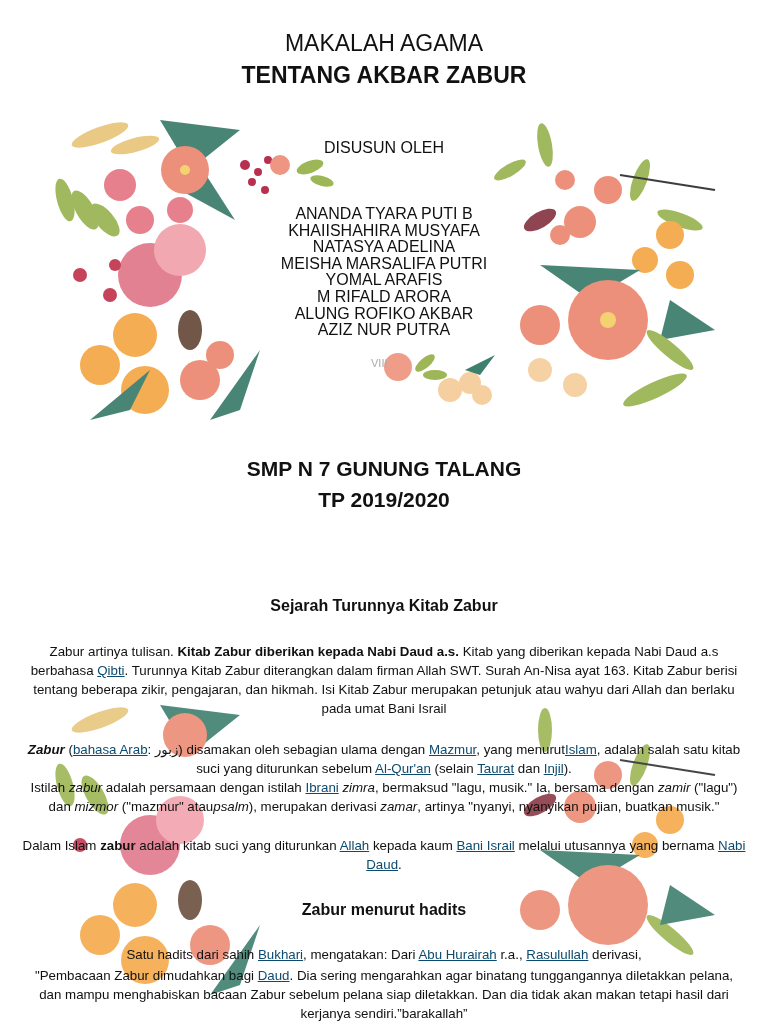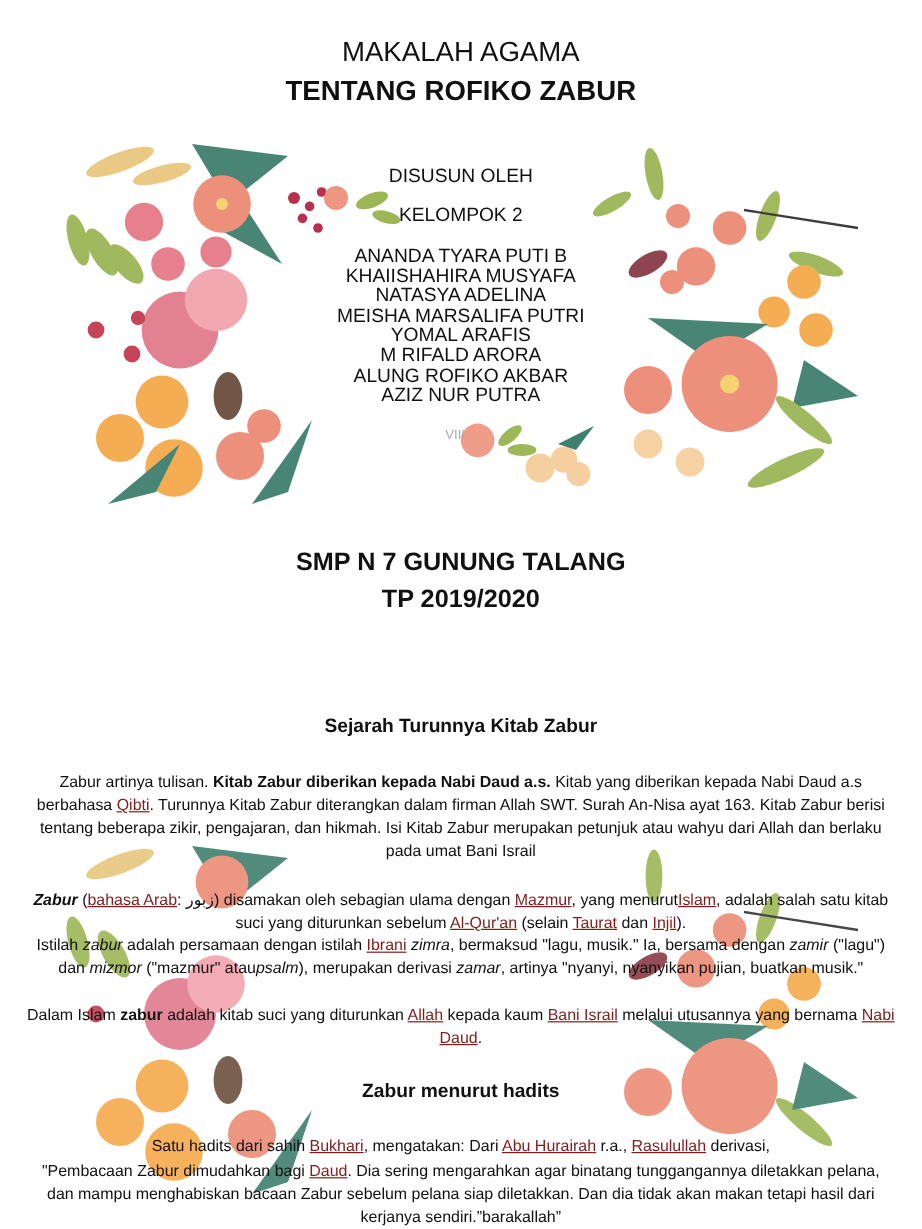--- a/index.html
+++ b/index.html
@@ -8,21 +8,21 @@
   .page { position:absolute; left:0; top:0; width:768px; height:1024px;padding-left:48px; }
   .deco { position:absolute; pointer-events:none; }
   .center { position:absolute; left:0; width:768px; text-align:center; }
   .t1 { top:28px; font-size:23px; font-weight:normal; line-height:30px; }
   .t2 { top:60px; font-size:23px; font-weight:bold; line-height:30px; }
   .cov { font-size:16px; line-height:16.6px; }
   .school { font-size:21px; font-weight:bold; line-height:29px; }
   .heading { font-size:16px; font-weight:bold; }
   .body-text { position:absolute; left:22px; width:724px; text-align:center;
                font-size:13.3px; line-height:19px; }
-  a.lnk { color:#7f1d1d; text-decoration:underline; }
+  a.lnk { color:#0c4a6e; text-decoration:underline; }
   b { font-weight:bold; }
   i { font-style:italic; }
   .faint { color:#aaa; font-size:11px; }
 </style>
 </head>
 <body>
 
 <div class="page">
 
   <svg class="deco" style="left:40px;top:110px" width="240" height="320" viewBox="0 0 240 320">
@@ -132,24 +132,23 @@
     <circle cx="190" cy="135" r="14" fill="#f4a94a"></circle>
     <circle cx="165" cy="160" r="13" fill="#f4a94a"></circle>
     <path d="M60 165 L160 170 L110 200 Z" fill="#3f7f6e"></path>
     <circle cx="128" cy="220" r="40" fill="#ec8b74"></circle>
     <circle cx="60" cy="225" r="20" fill="#ec8b74"></circle>
     <ellipse cx="190" cy="250" rx="30" ry="7" fill="#9db656" transform="rotate(40 190 250)"></ellipse>
     <path d="M190 200 L235 230 L180 240 Z" fill="#3f7f6e"></path>
   </svg>
 
   <div class="center t1">MAKALAH AGAMA</div>
-  <div class="center t2">TENTANG ROFIKO ZABUR</div>
+  <div class="center t2">TENTANG AKBAR ZABUR</div>
 
   <div class="center cov" style="top:140px">DISUSUN OLEH</div>
-  <div class="center cov" style="top:172px">KELOMPOK 2</div>
 
   <div class="center cov" style="top:206px">
     <div>ANANDA TYARA PUTI B</div>
     <div>KHAIISHAHIRA MUSYAFA</div>
     <div>NATASYA ADELINA</div>
     <div>MEISHA MARSALIFA PUTRI</div>
     <div>YOMAL ARAFIS</div>
     <div>M RIFALD ARORA</div>
     <div>ALUNG ROFIKO AKBAR</div>
     <div>AZIZ NUR PUTRA</div>

